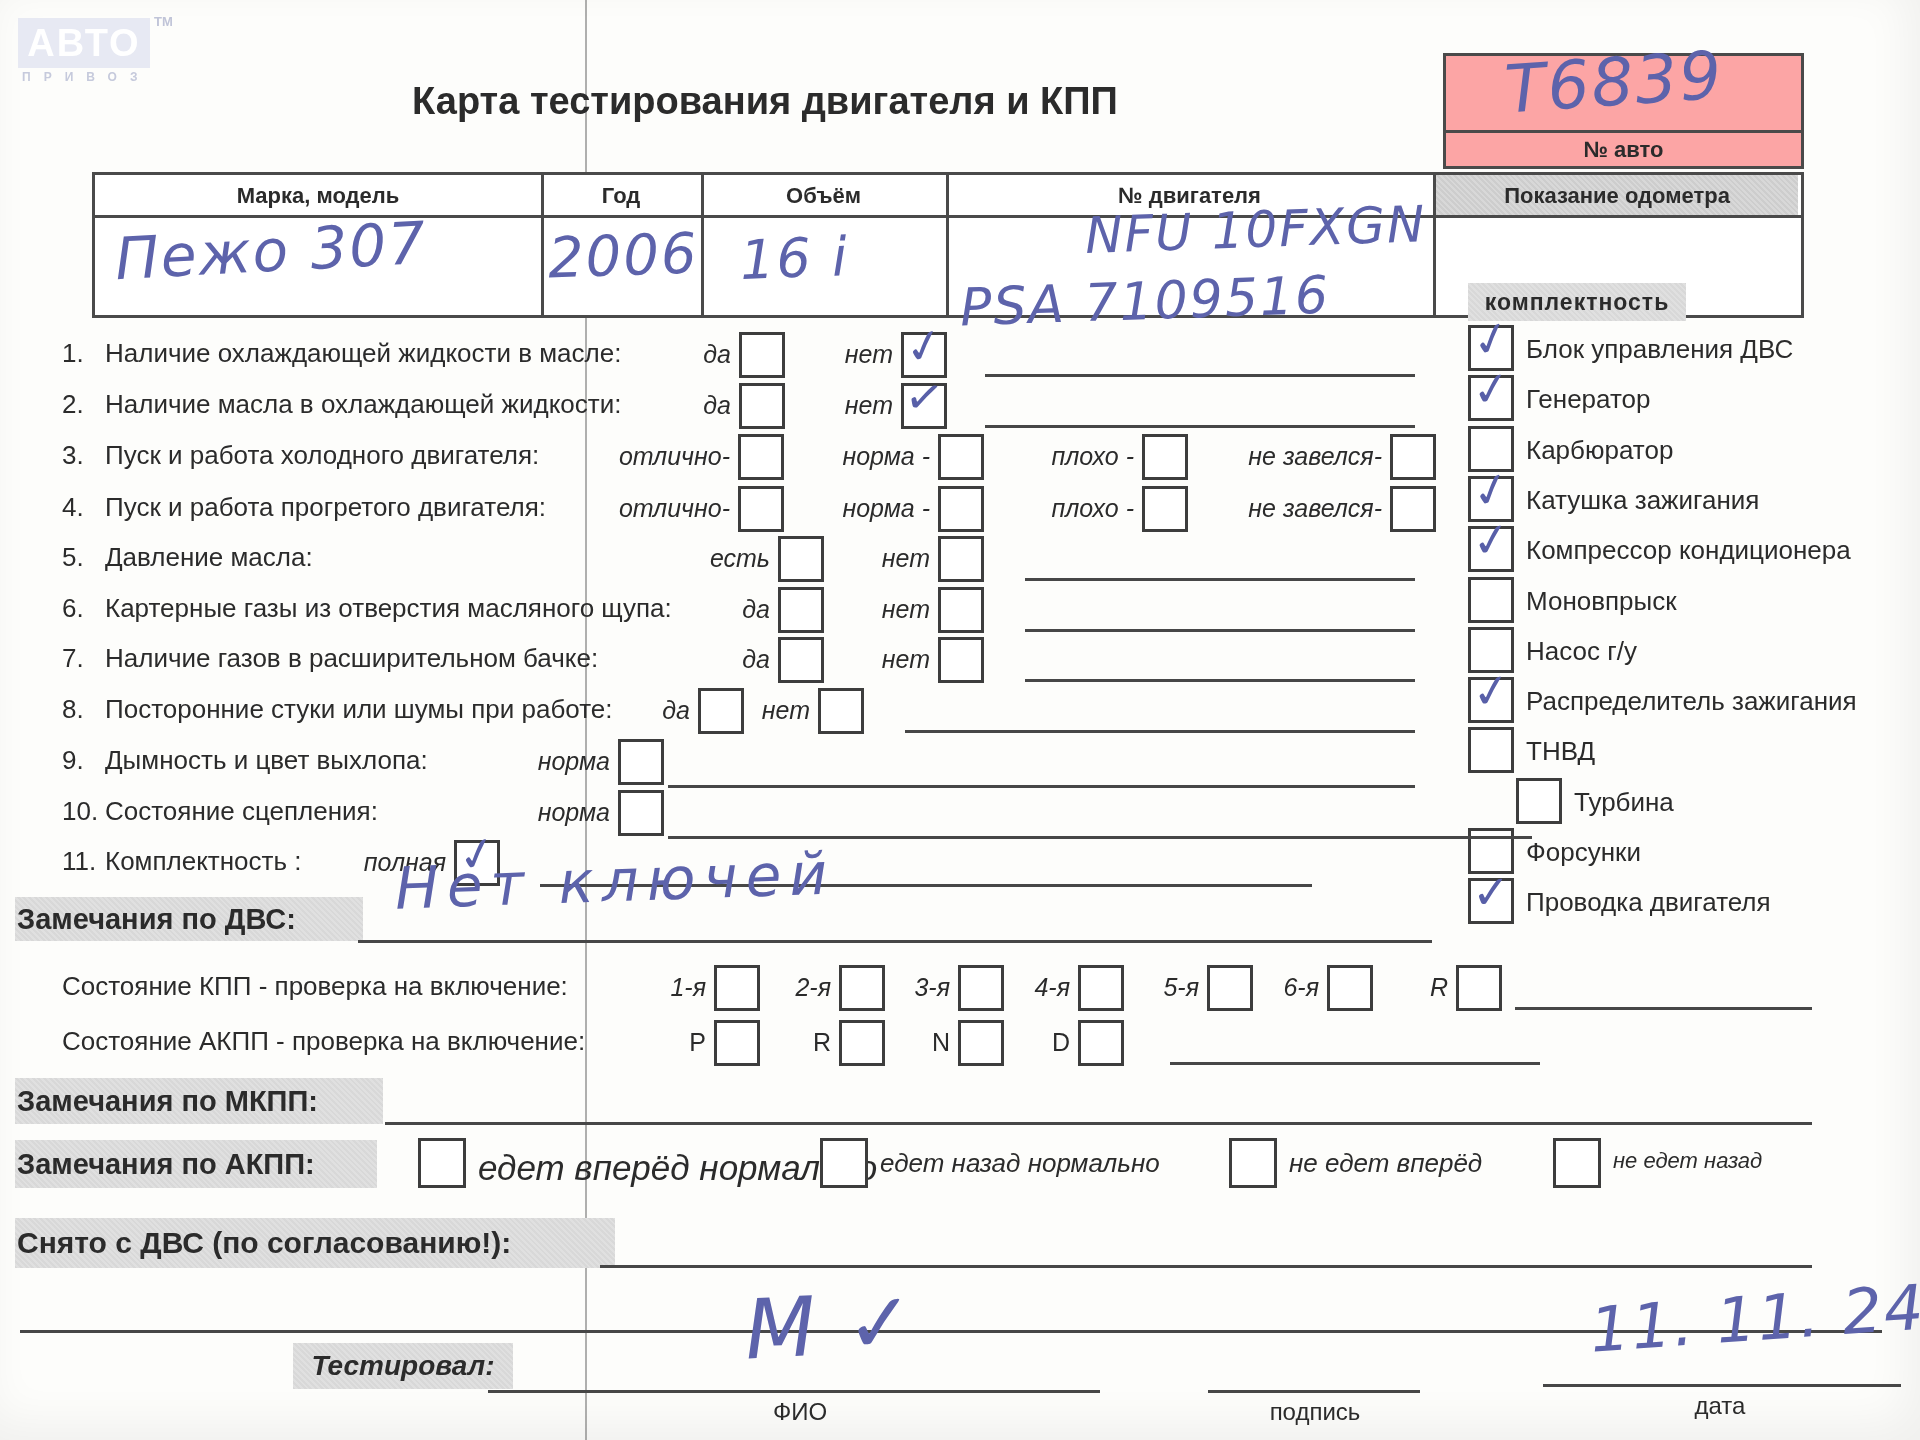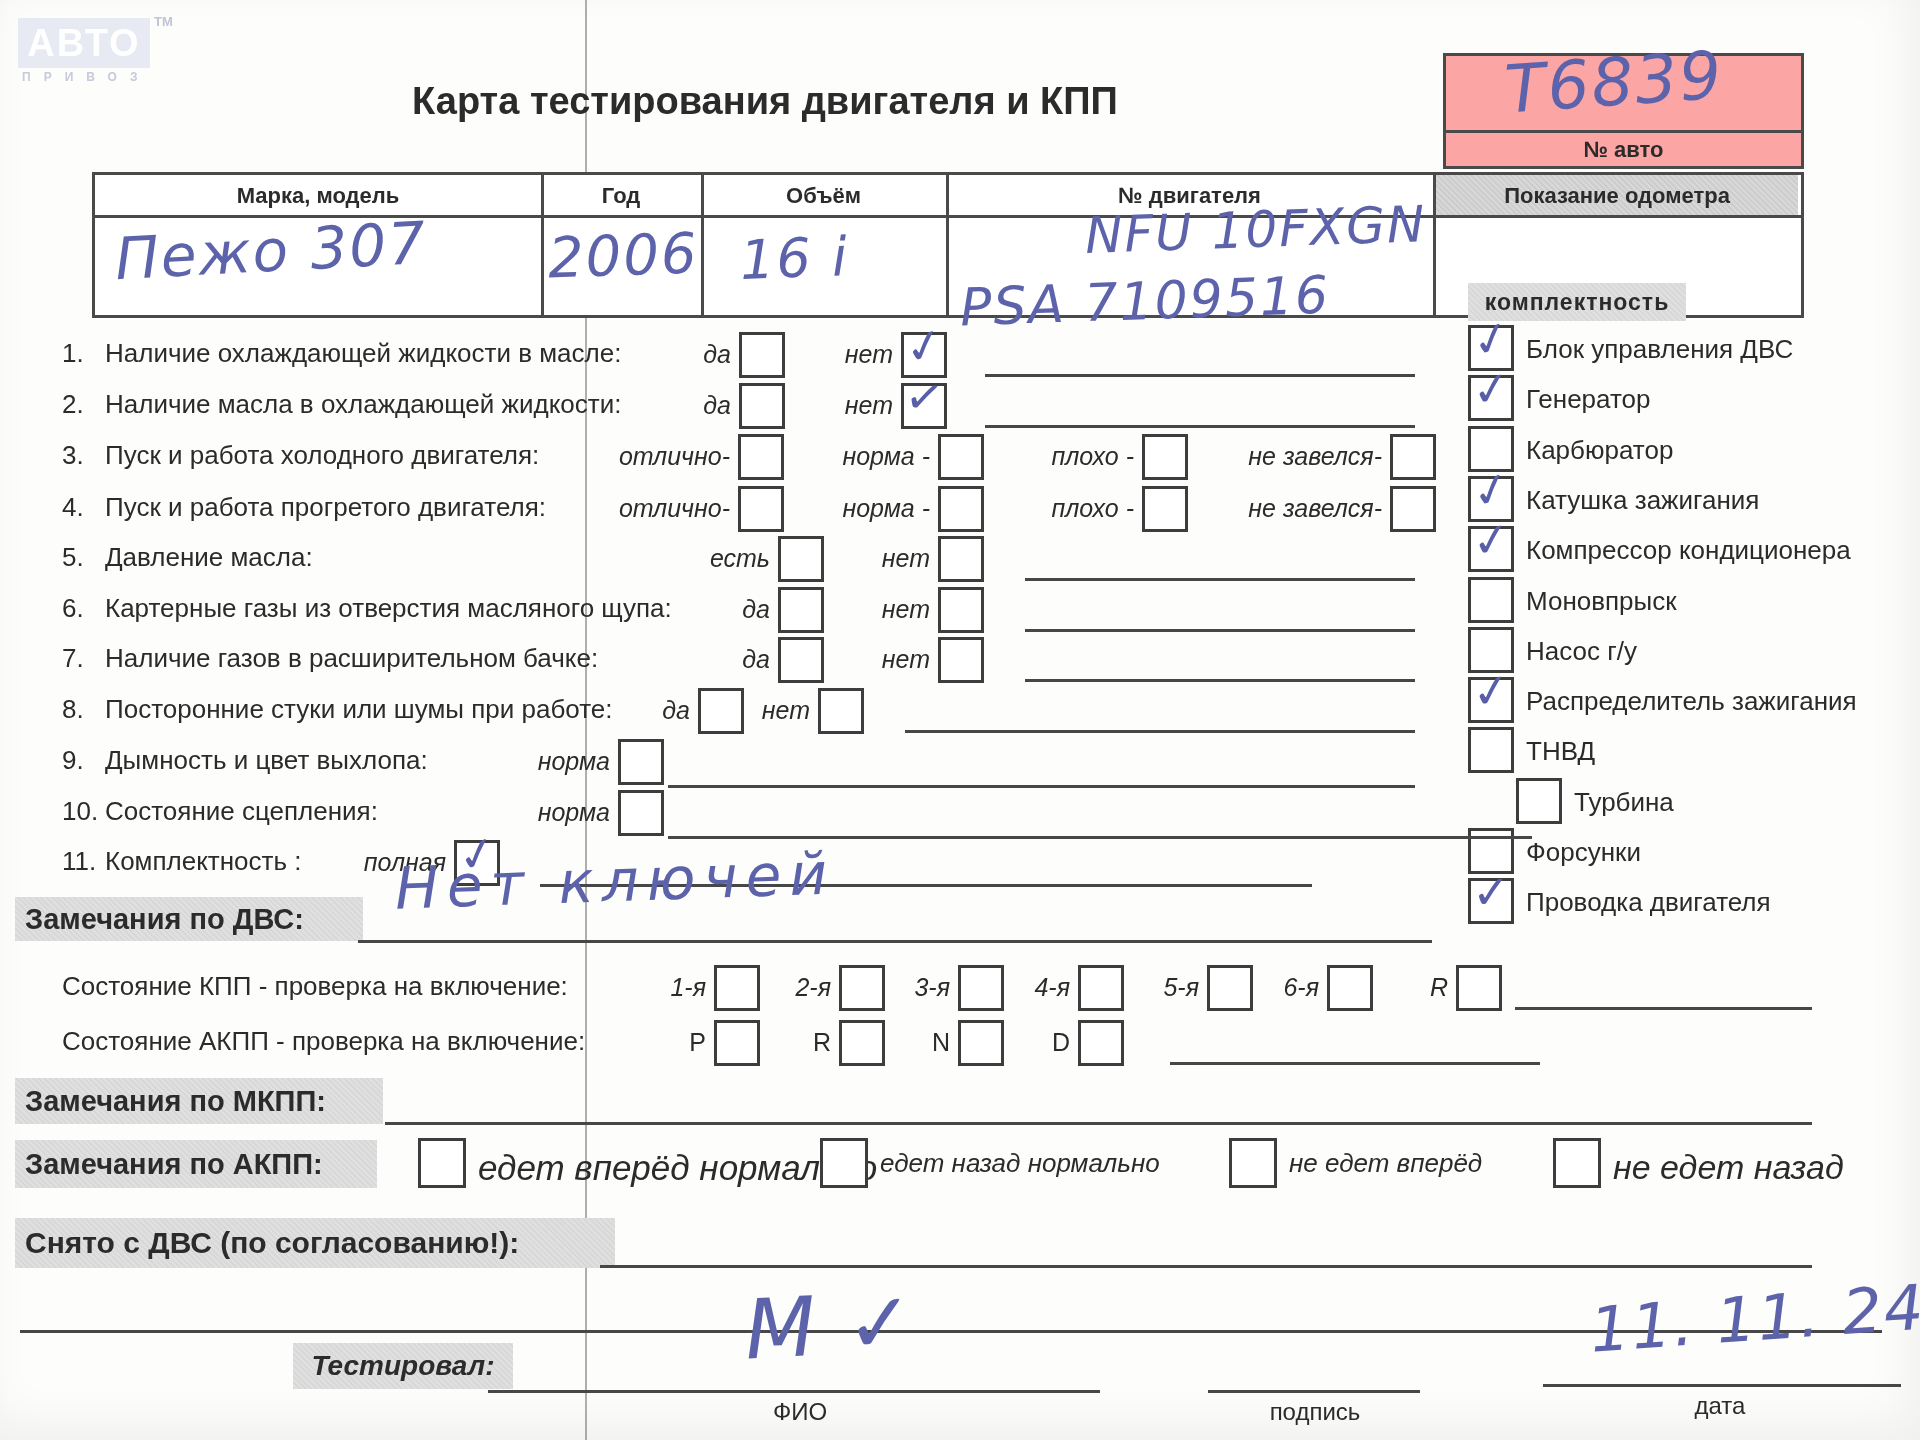--- a/index.html
+++ b/index.html
@@ -42,21 +42,21 @@
   .band{position:absolute;background:#e0e0e0;font-weight:bold;
         background-image:repeating-linear-gradient(45deg,rgba(0,0,0,.035) 0 2px,transparent 2px 4px);}
   
   .kband{position:absolute;left:1468px;top:283px;width:218px;height:38px;text-align:center;
          line-height:38px;font-size:23px;font-weight:bold;letter-spacing:1px;}
   .eqrow{position:absolute;left:1468px;width:452px;height:50px;}
   .eqcb{left:0;top:0;}
   .eqlab{position:absolute;left:58px;top:9px;font-size:26px;}
   .gearlab{position:absolute;top:8px;text-align:right;font-size:25px;}
   .sublab{position:absolute;font-size:24px;text-align:center;}
-  .bandtxt{padding-left:10px;}
+  .bandtxt{padding-left:2px;}
 </style>
 </head>
 <body>
 
 <div class="page">
 
   <div class="fold"></div>
 
   <div class="logo-block">АВТО</div>
   <div class="logo-tm">ТМ</div>
@@ -309,21 +309,21 @@
   <div class="wline" style="left:385px;top:1122px;width:1427px;"></div>
 
   <div class="band" style="left:15px;top:1140px;width:362px;height:48px;font-size:29px;line-height:48px;"><span class="bandtxt">Замечания по АКПП:</span></div>
   <span class="cb" style="left:418px;top:1138px;width:42px;height:44px;"></span>
   <span class="abs" style="left:478px;top:1148px;font-size:35px;font-style:italic;">едет вперёд нормально</span>
   <span class="cb" style="left:820px;top:1138px;width:42px;height:44px;"></span>
   <span class="abs" style="left:880px;top:1148px;font-size:26px;font-style:italic;">едет назад нормально</span>
   <span class="cb" style="left:1229px;top:1138px;width:42px;height:44px;"></span>
   <span class="abs" style="left:1289px;top:1148px;font-size:26px;font-style:italic;">не едет вперёд</span>
   <span class="cb" style="left:1553px;top:1138px;width:42px;height:44px;"></span>
-  <span class="abs" style="left:1613px;top:1148px;font-size:34px;font-style:italic;">не едет назад</span>
+  <span class="abs" style="left:1613px;top:1148px;font-size:22px;font-style:italic;">не едет назад</span>
 
   <div class="band" style="left:15px;top:1218px;width:600px;height:50px;font-size:30px;line-height:50px;"><span class="bandtxt">Снято с ДВС (по согласованию!):</span></div>
   <div class="wline" style="left:600px;top:1265px;width:1212px;"></div>
 
   <div class="wline" style="left:20px;top:1330px;width:1862px;"></div>
   <div class="band" style="left:293px;top:1343px;width:220px;height:46px;font-size:28px;line-height:46px;font-style:italic;text-align:center;"><span>Тестировал:</span></div>
   <div class="hw" style="left:745px;top:1285px;font-size:82px;transform:rotate(-3deg);">М ✓</div>
   <div class="hw" style="left:1590px;top:1288px;font-size:62px;transform:rotate(-4deg);">11. 11. 24</div>
   <div class="wline" style="left:488px;top:1390px;width:612px;"></div>
   <div class="wline" style="left:1208px;top:1390px;width:212px;"></div>

